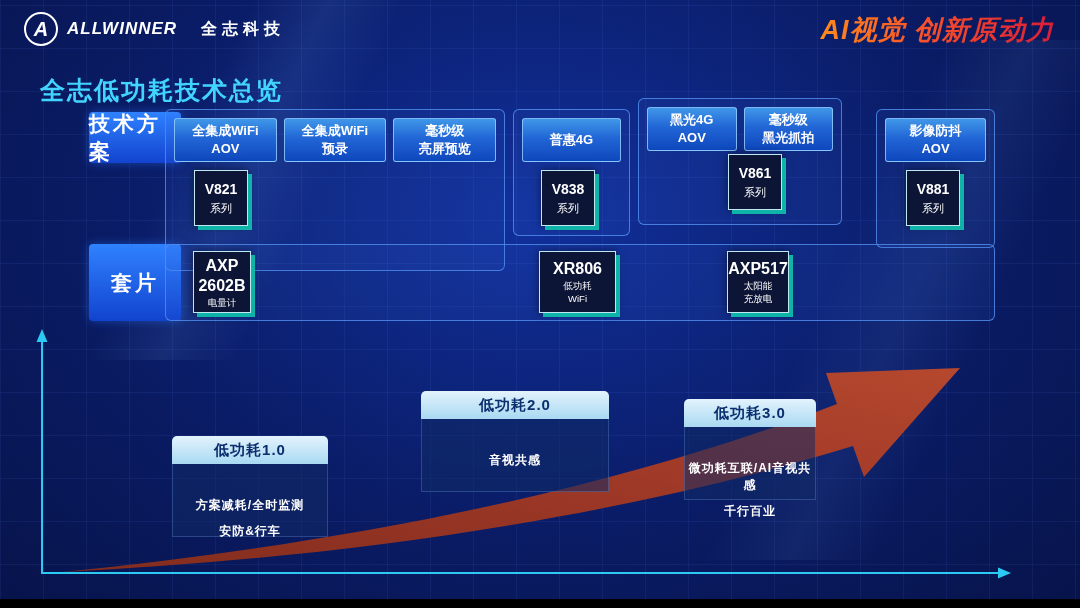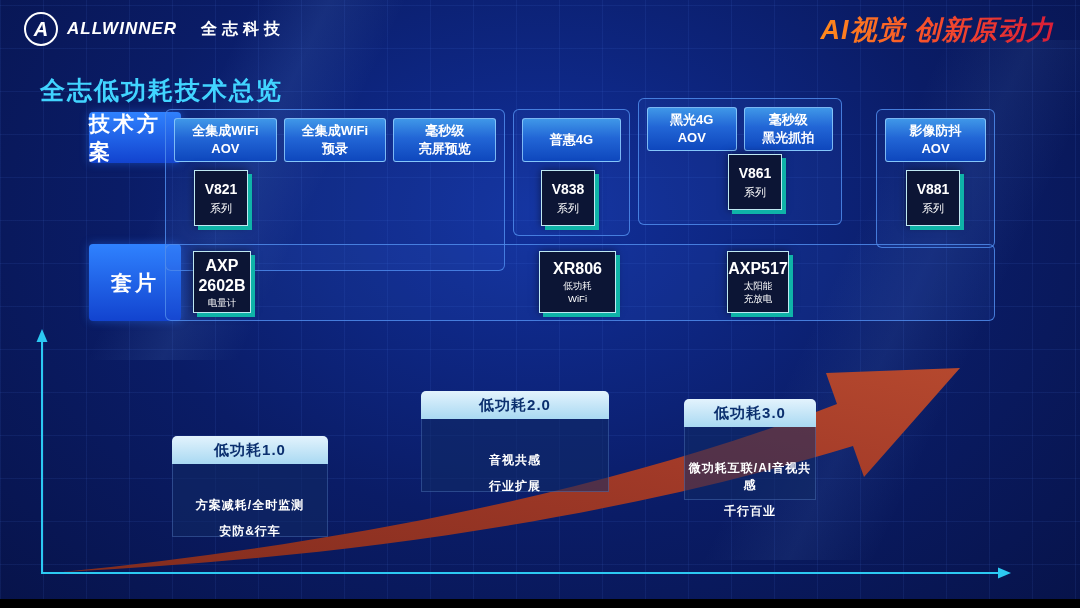--- a/index.html
+++ b/index.html
@@ -206,21 +206,20 @@
     <div class="stage-header">低功耗1.0</div>
     <div class="stage-body">
       <div class="stage-line">方案减耗/全时监测</div>
       <div class="stage-line">安防&amp;行车</div>
     </div>
   </div>
   <div class="stage" style="left:421px;top:391px;width:188px;">
     <div class="stage-header">低功耗2.0</div>
     <div class="stage-body">
       <div class="stage-line">音视共感</div>
-      <div class="stage-line">行业扩展</div>
     </div>
   </div>
   <div class="stage" style="left:684px;top:351px;width:132px;margin-top:48px;">
     <div class="stage-header">低功耗3.0</div>
     <div class="stage-body">
       <div class="stage-line">微功耗互联/AI音视共感</div>
       <div class="stage-line">千行百业</div>
     </div>
   </div>
 

